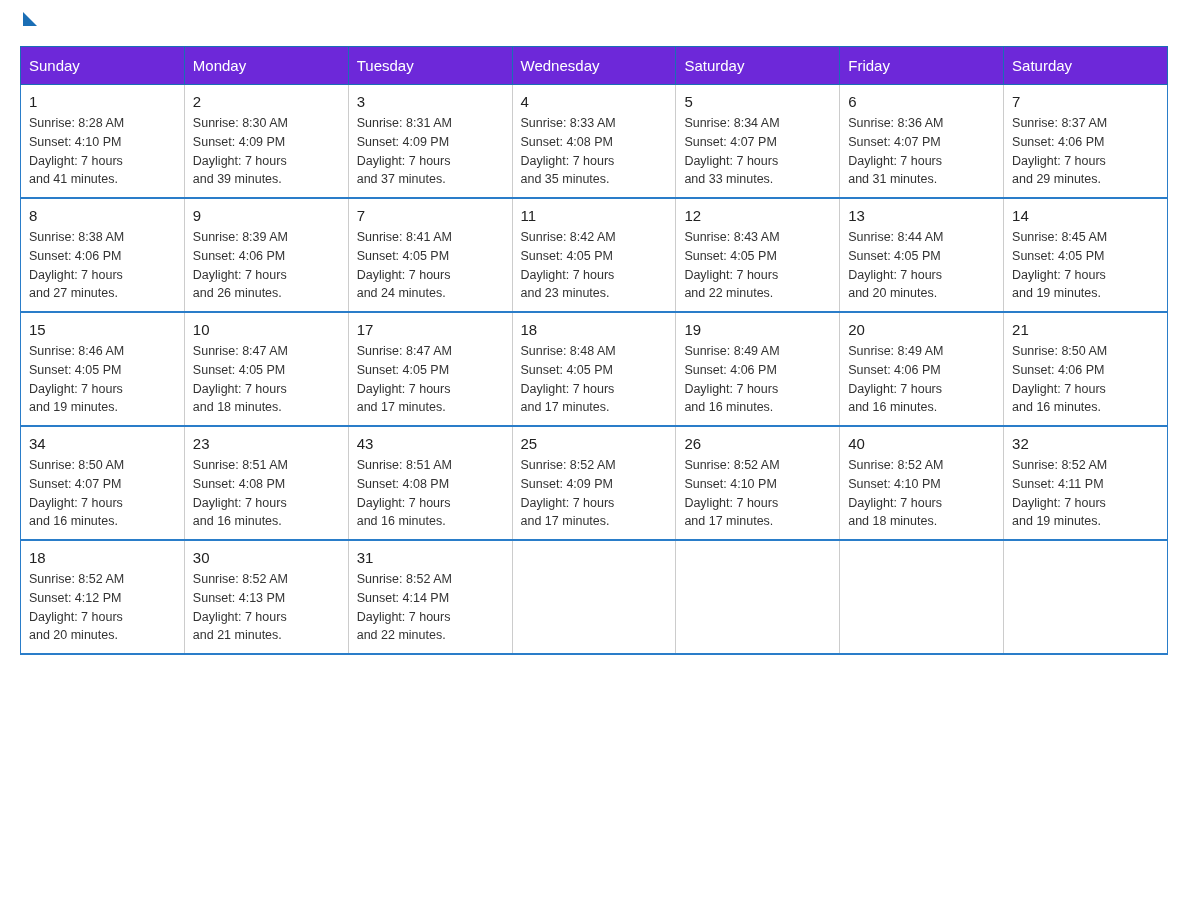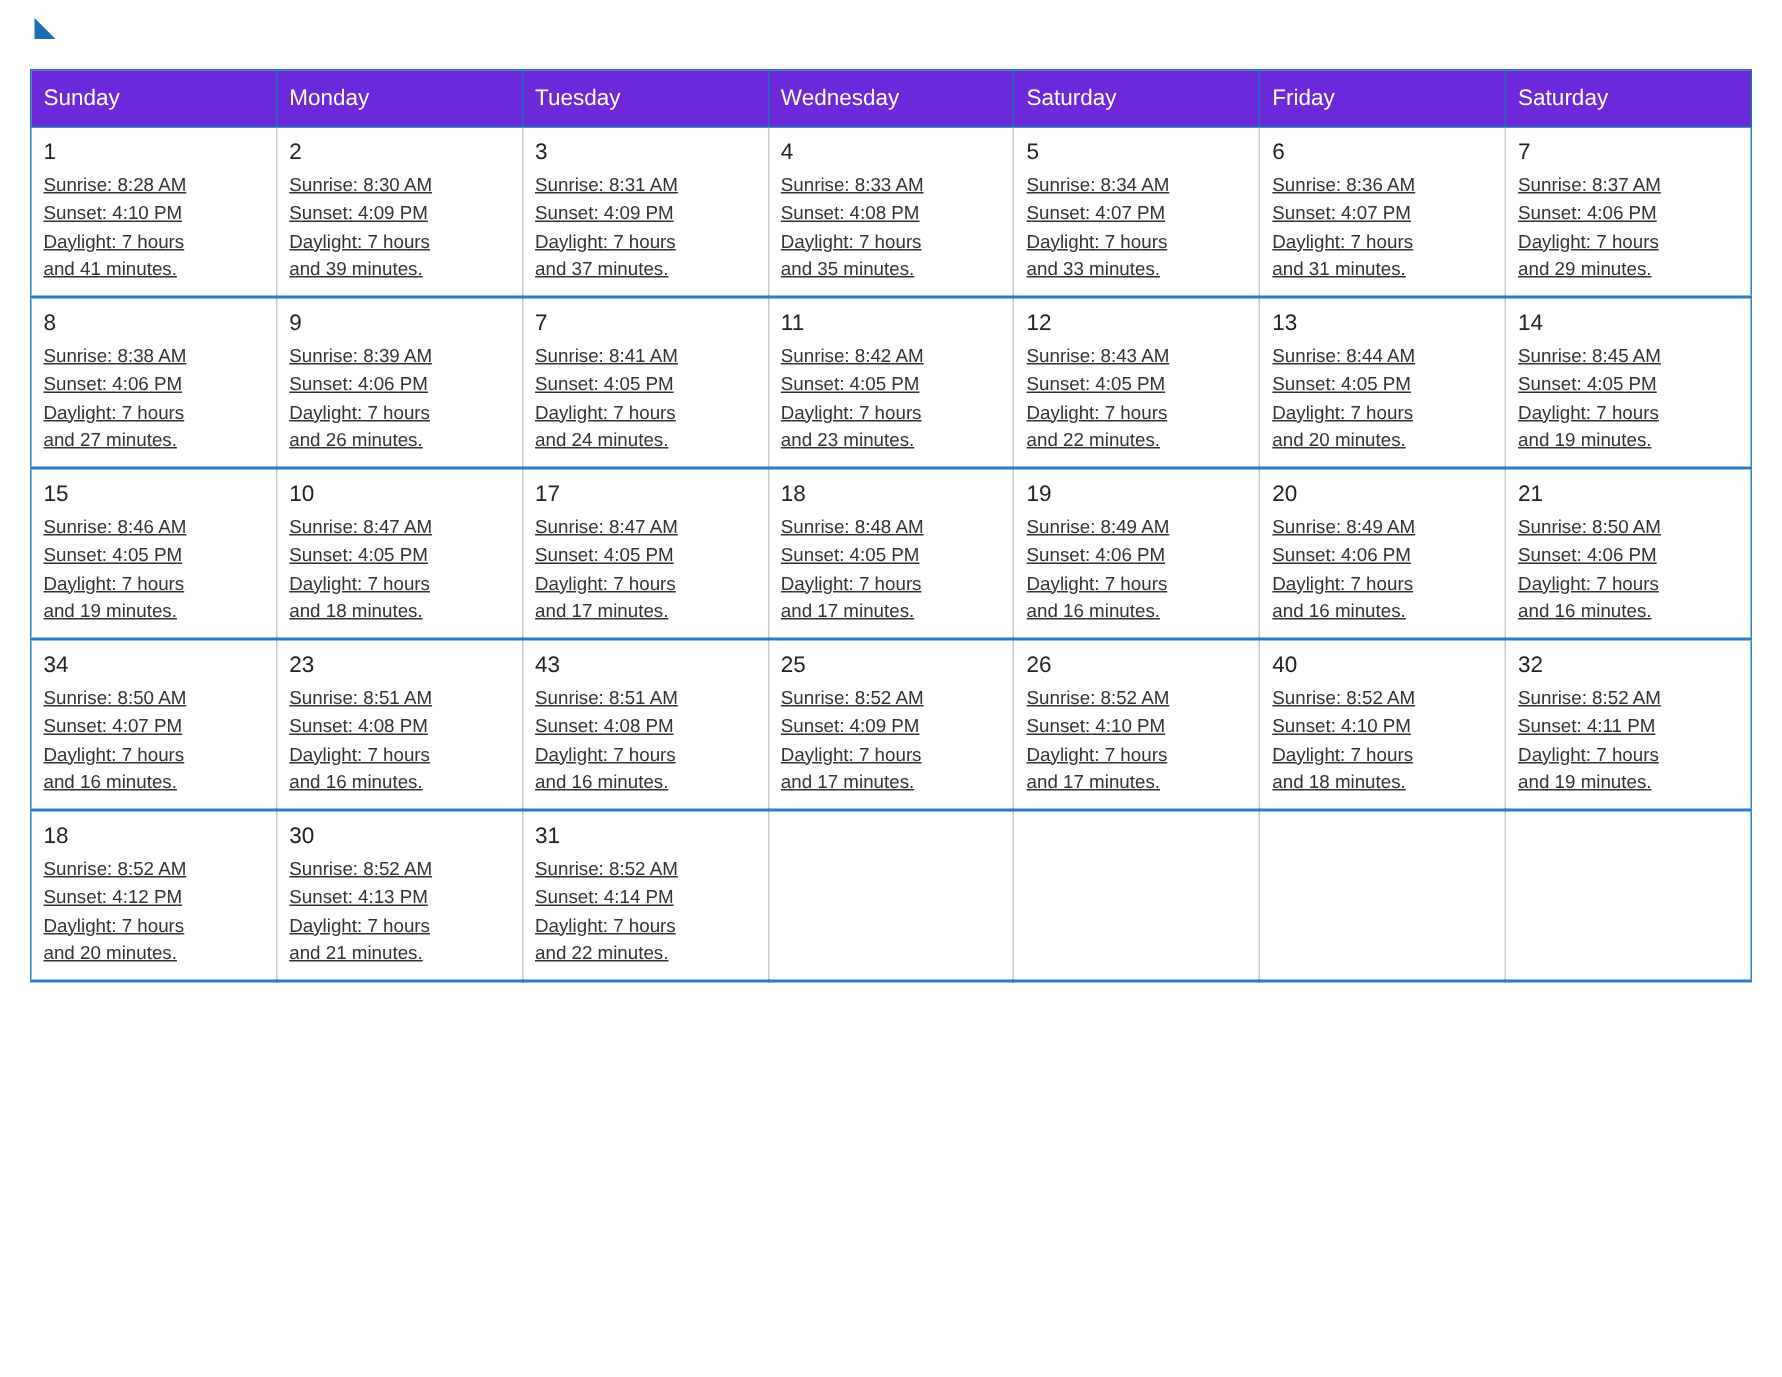--- a/index.html
+++ b/index.html
@@ -62,21 +62,20 @@
     .day-num {
       font-size: 15px;
       color: #222;
       display: block;
       margin-bottom: 4px;
     }
     .day-info {
       font-size: 12.5px;
       line-height: 1.5;
       color: #333;
-      text-decoration: underline;
     }
     .empty-cell { background: #fff; }
     .logo-wrapper {
       display: flex;
       flex-direction: column;
     }
     .logo-line1 {
       display: flex;
       align-items: center;
     }

